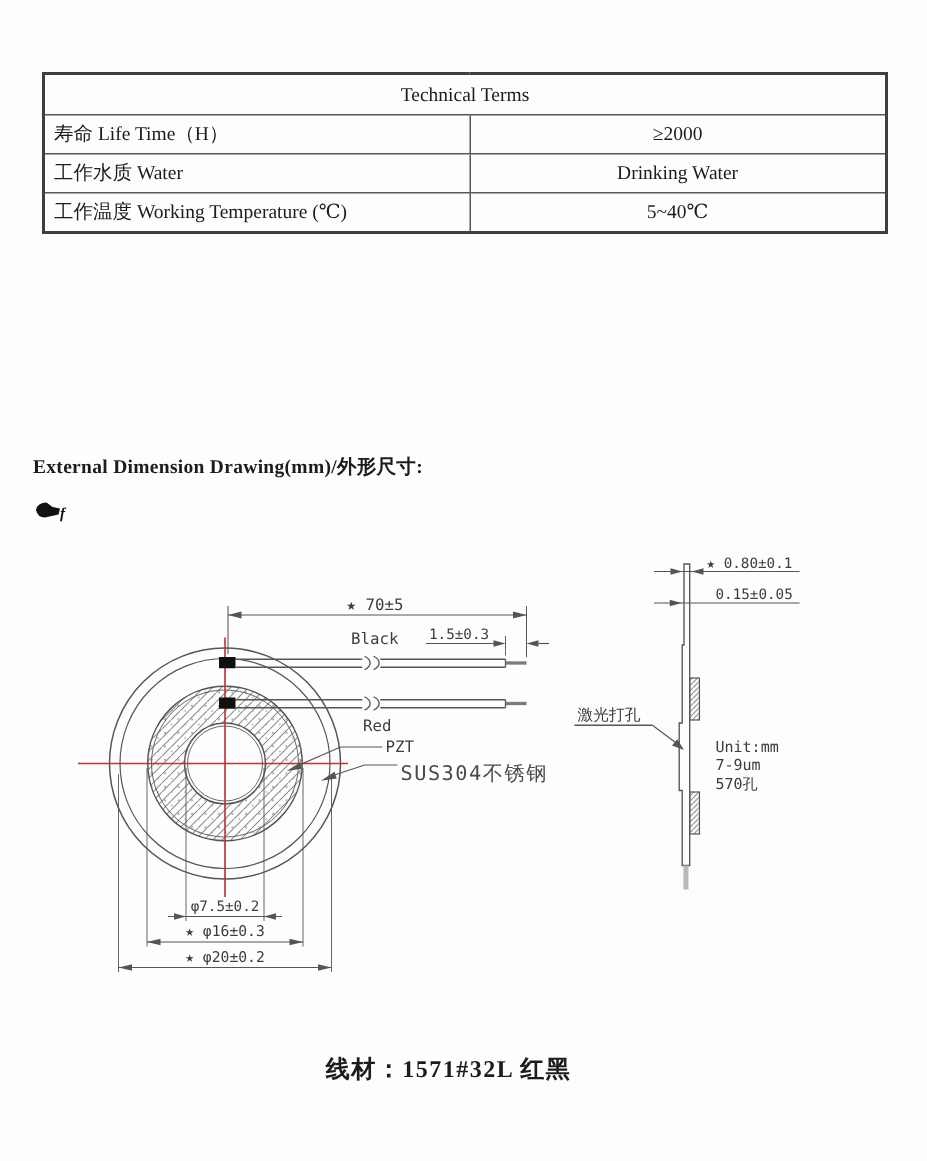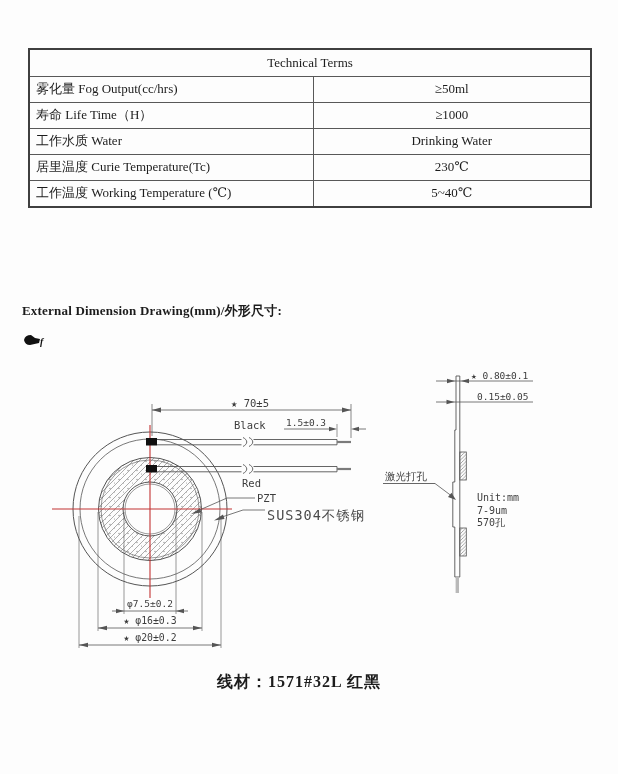--- a/index.html
+++ b/index.html
@@ -24,21 +24,21 @@
   .spec-table td.lbl{ text-align:left; }
   .spec-table td.val{ text-align:center; }
   col.c-label{width:284px;} col.c-value{width:278px;}
   
   .section-heading{
     position:absolute;left:22px;top:302px;
     font-size:13px;font-weight:bold;letter-spacing:.2px;
   }
   
   .footer-line{
-    position:absolute;left:0;top:672px;width:598px;
+    position:absolute;left:0;top:703px;width:598px;
     text-align:center;font-size:16px;font-weight:bold;letter-spacing:1px;
   }
   
   svg.drawing{position:absolute;left:0;top:0;}
   .dimtext{
     font-family:"DejaVu Sans Mono","DejaVu Sans",monospace;
     fill:#3d3d3d;
   }
   .cadline{stroke:#555;fill:none;}
 </style>
@@ -48,34 +48,26 @@
 <table class="spec-table">
   <colgroup>
       <col class="c-label">
       <col class="c-value">
     </colgroup>
   <tbody>
       <tr>
         <th colspan="2">Technical Terms</th>
       </tr>
   <tr>
-        <td class="lbl">雾化量 Fog Output(cc/hrs)</td>
-        <td class="val">≥50ml</td>
-      </tr>
-  <tr>
         <td class="lbl">寿命 Life Time（H）</td>
-        <td class="val">≥1000</td>
+        <td class="val">≥2000</td>
       </tr>
   <tr>
         <td class="lbl">工作水质 Water</td>
         <td class="val">Drinking Water</td>
-      </tr>
-  <tr>
-        <td class="lbl">居里温度 Curie Temperature(Tc)</td>
-        <td class="val">230℃</td>
       </tr>
   <tr>
         <td class="lbl">工作温度 Working Temperature (℃)</td>
         <td class="val">5~40℃</td>
       </tr>
 </tbody>
   </table>
 
 <div class="section-heading">External Dimension Drawing(mm)/外形尺寸:</div>
 

